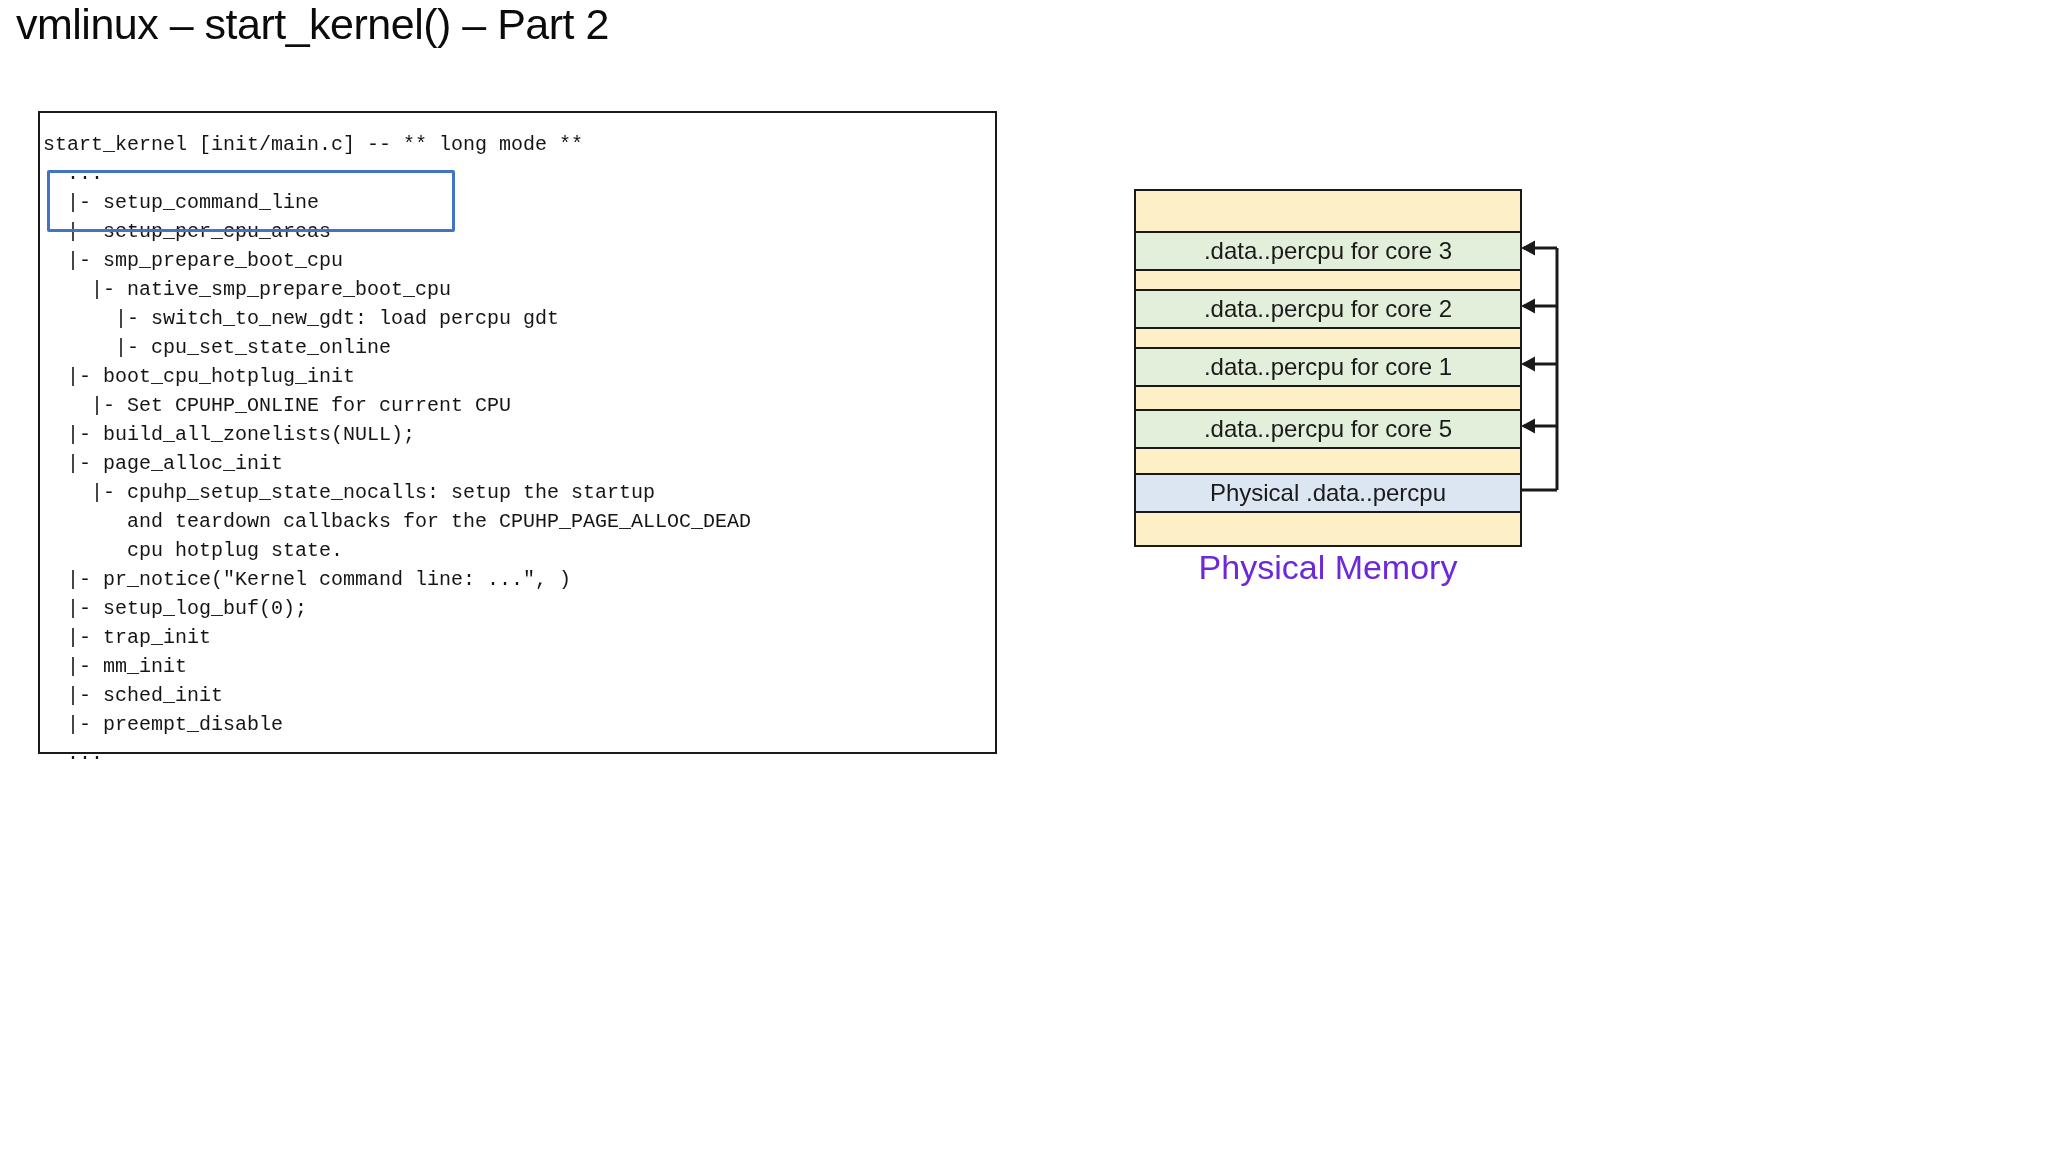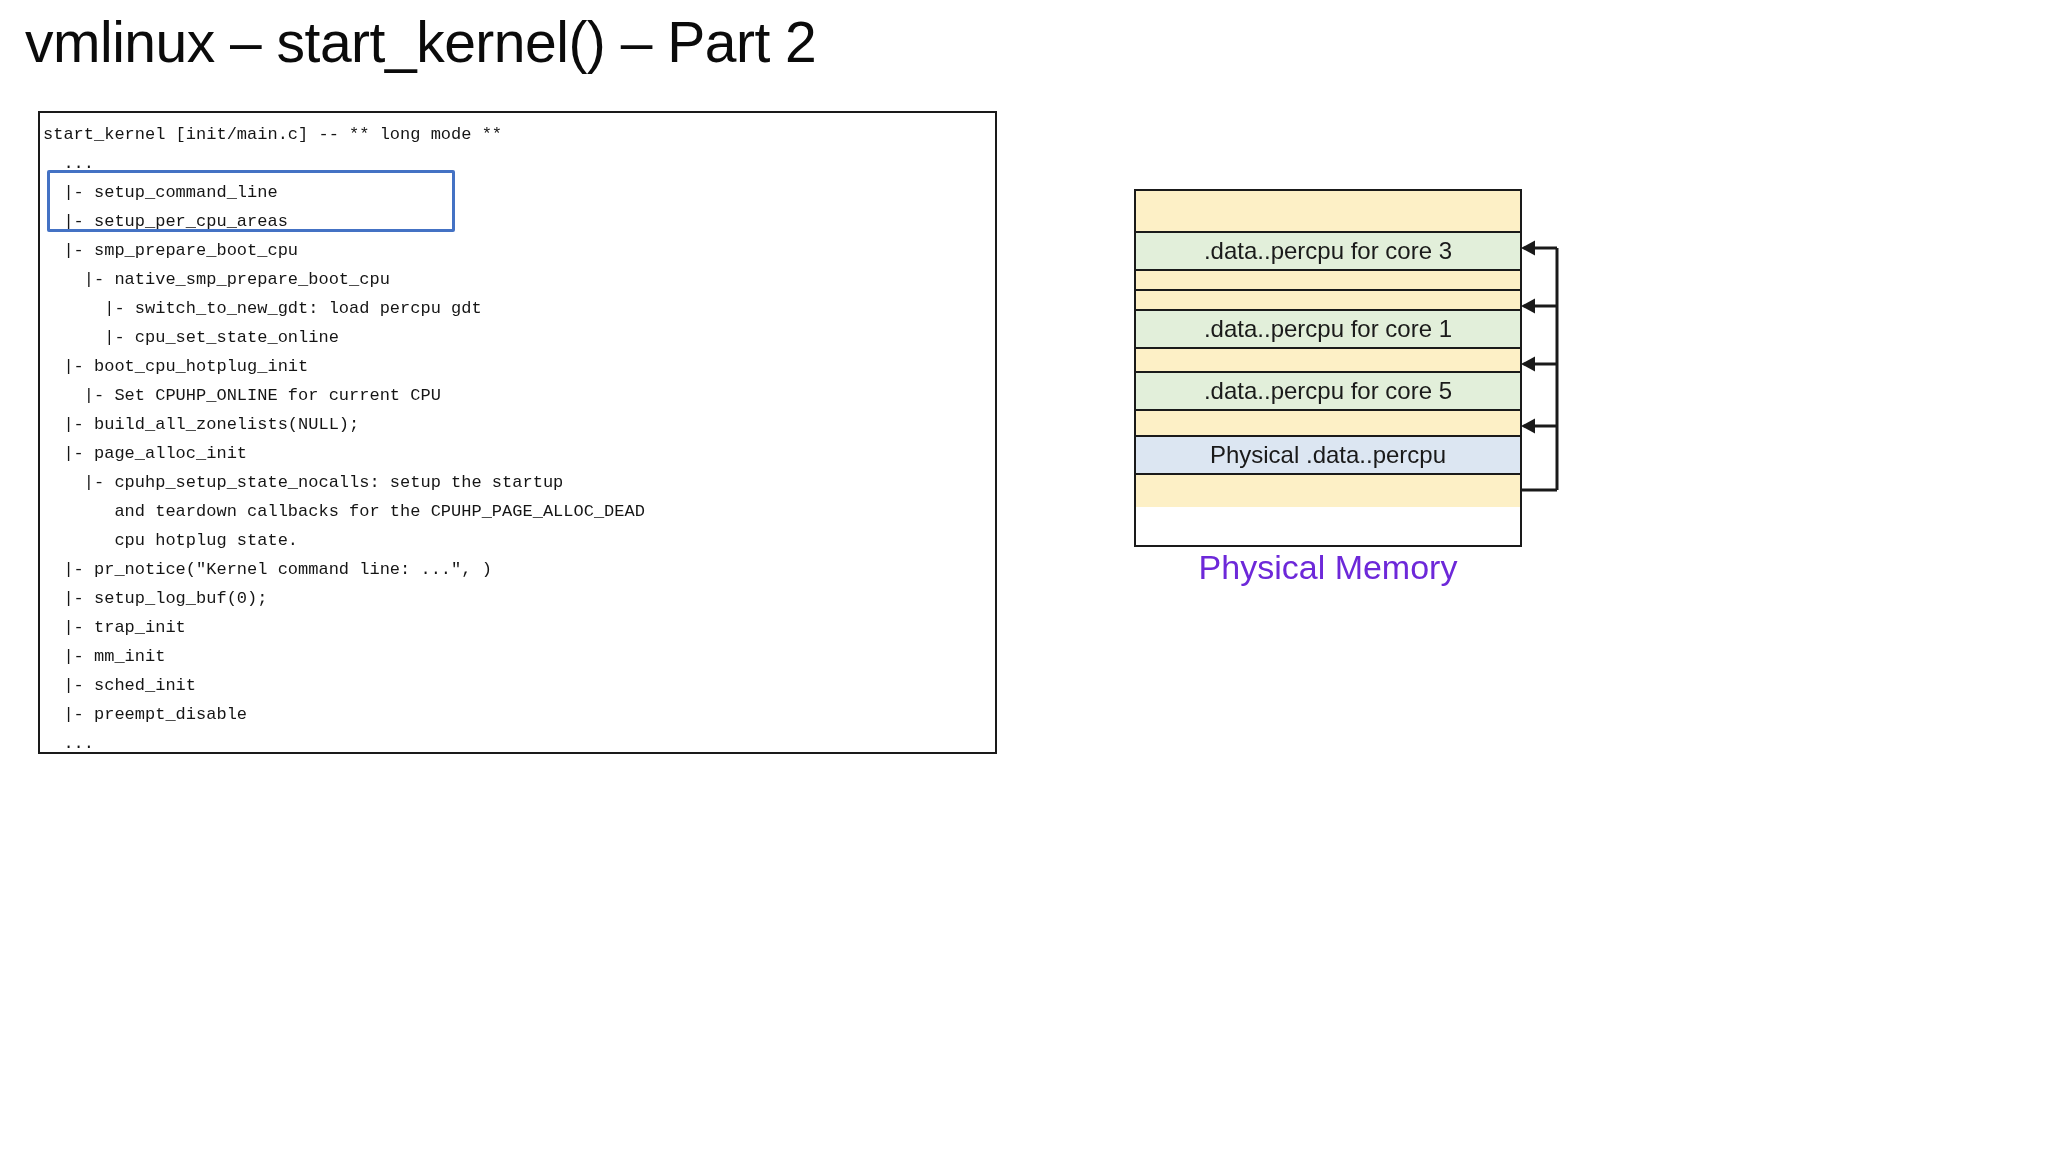--- a/index.html
+++ b/index.html
@@ -9,42 +9,42 @@
     overflow: hidden;
     font-family: "Liberation Sans", sans-serif;
     color: #111;
   }
   .slide { position: absolute; inset: 0; }
 
   
   .slide-title {
     position: absolute;
     left: 16px; top: 0px;
-    margin: 9px;
-    font-size: 57px;
+    margin: 0;
+    font-size: 43px;
     font-weight: 300;
     letter-spacing: -0.5px;
     color: #0b0b0b;
     white-space: nowrap;
   }
 
   
   .code-panel {
     position: absolute;
     left: 38px; top: 111px;
     width: 959px; height: 643px;
     border: 2px solid #1a1a1a;
     box-sizing: border-box;
     background: #ffffff;
   }
   .code-panel pre {
     margin: 0;
-    padding: 7px 2px 0 3px;
+    padding: 17px 2px 0 3px;
     font-family: "Liberation Mono", "DejaVu Sans Mono", monospace;
-    font-size: 17px;
+    font-size: 20px;
     line-height: 29px;
     color: #151515;
     white-space: pre;
   }
   .highlight-box {
     position: absolute;
     left: 7px; top: 57px;
     width: 402px; height: 56px;
     border: 3px solid #4472c4;
     border-radius: 2px;
@@ -134,20 +134,21 @@
   |- sched_init
   |- preempt_disable
   ...</pre>
     <div class="highlight-box"></div>
   </div>
 
   <div class="mem-box">
     <div class="mem-row row-spacer h40"></div>
     <div class="mem-row row-percpu h38">.data..percpu for core 3</div>
     <div class="mem-row row-spacer h20"></div>
+    <div class="mem-row row-percpu h38">.data..percpu for core 2</div>
     <div class="mem-row row-spacer h20"></div>
     <div class="mem-row row-percpu h38">.data..percpu for core 1</div>
     <div class="mem-row row-spacer h24"></div>
     <div class="mem-row row-percpu h38">.data..percpu for core 5</div>
     <div class="mem-row row-spacer h26"></div>
     <div class="mem-row row-original h38">Physical .data..percpu</div>
     <div class="mem-row row-spacer h34"></div>
   </div>
 
   <svg class="arrow-svg" viewBox="0 0 70 256" xmlns="http://www.w3.org/2000/svg">

